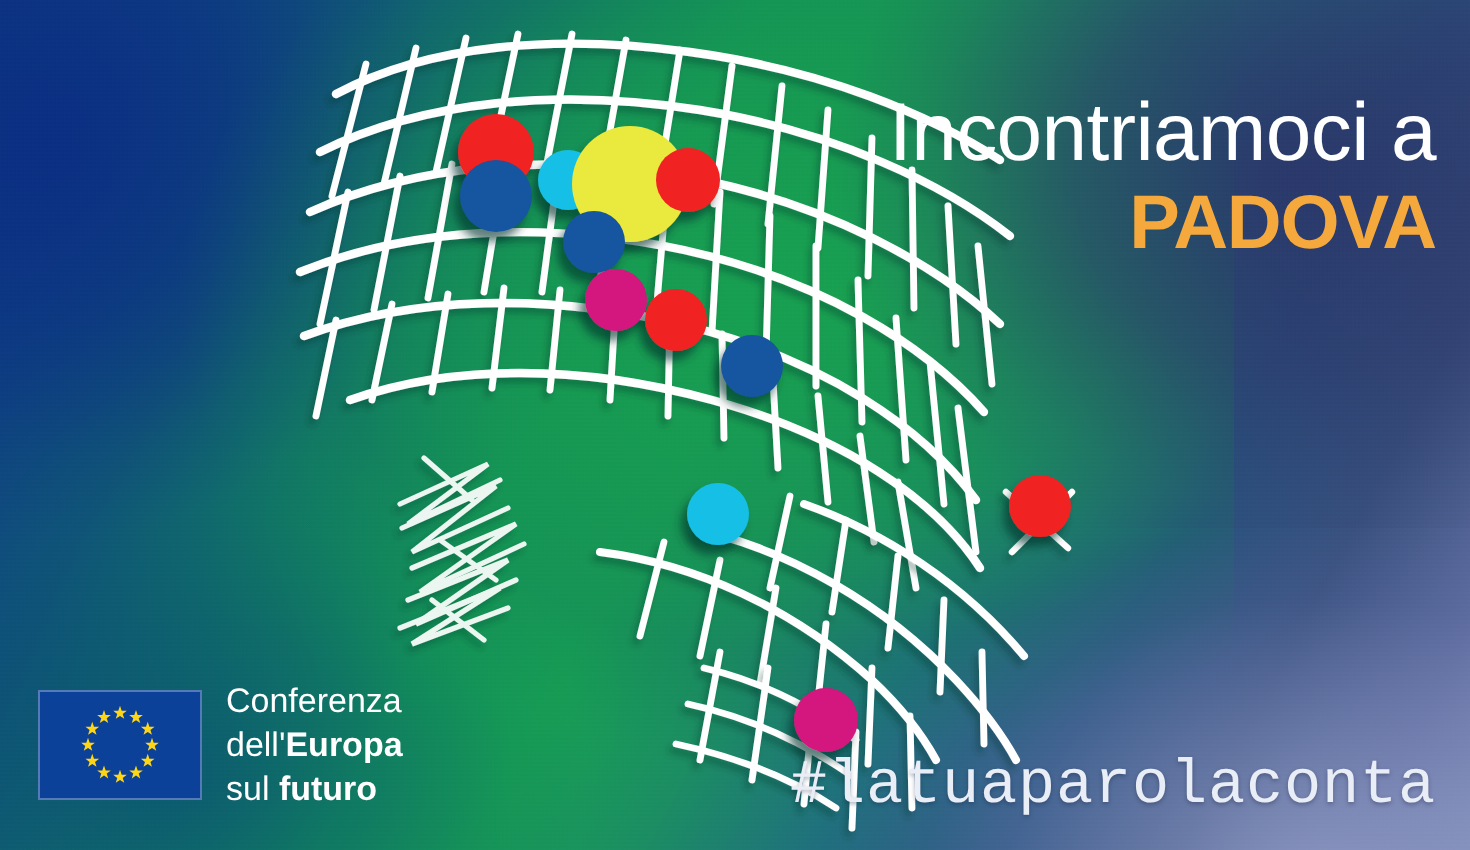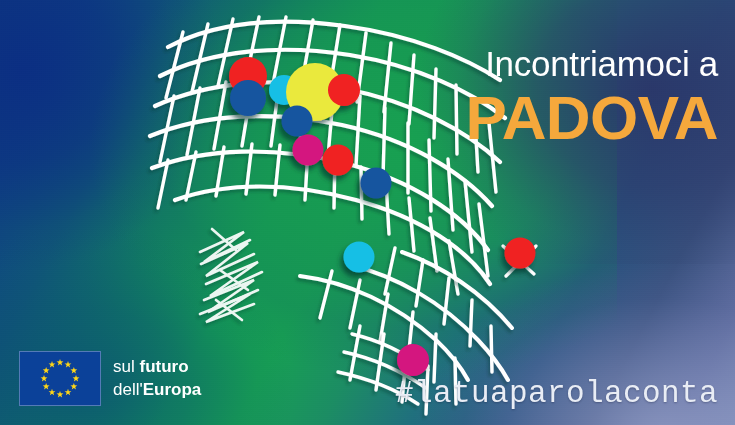--- a/index.html
+++ b/index.html
@@ -117,30 +117,30 @@
   
   .headline-wrap {
     position: absolute;
     right: 17px;
     top: 46px;
     text-align: right;
     line-height: 1;
   }
   .headline-top {
     font-family: "Liberation Sans", sans-serif;
-    font-size: 35px;
+    font-size: 41px;
     font-weight: 400;
     color: #ffffff;
     letter-spacing: -0.3px;
     white-space: nowrap;
     display: block;
   }
   .headline-main {
     font-family: "Liberation Sans", sans-serif;
-    font-size: 62px;
+    font-size: 38px;
     font-weight: 700;
     color: #f5a83c;
     letter-spacing: -0.6px;
     white-space: nowrap;
     display: block;
     margin-top: 6px;
   }
 
   .hashtag {
     position: absolute;
@@ -350,18 +350,19 @@
           <polygon points="48.00,36.76 48.85,39.19 51.42,39.24 49.37,40.80 50.12,43.27 48.00,41.80 45.88,43.27 46.63,40.80 44.58,39.24 47.15,39.19" fill="#ffd617"></polygon>
           <polygon points="40.00,38.90 40.85,41.34 43.42,41.39 41.37,42.94 42.12,45.41 40.00,43.94 37.88,45.41 38.63,42.94 36.58,41.39 39.15,41.34" fill="#ffd617"></polygon>
           <polygon points="32.00,36.76 32.85,39.19 35.42,39.24 33.37,40.80 34.12,43.27 32.00,41.80 29.88,43.27 30.63,40.80 28.58,39.24 31.15,39.19" fill="#ffd617"></polygon>
           <polygon points="26.14,30.90 26.99,33.34 29.57,33.39 27.51,34.94 28.26,37.41 26.14,35.94 24.03,37.41 24.77,34.94 22.72,33.39 25.30,33.34" fill="#ffd617"></polygon>
           <polygon points="24.00,22.90 24.85,25.34 27.42,25.39 25.37,26.94 26.12,29.41 24.00,27.94 21.88,29.41 22.63,26.94 20.58,25.39 23.15,25.34" fill="#ffd617"></polygon>
           <polygon points="26.14,14.90 26.99,17.34 29.57,17.39 27.51,18.94 28.26,21.41 26.14,19.94 24.03,21.41 24.77,18.94 22.72,17.39 25.30,17.34" fill="#ffd617"></polygon>
           <polygon points="32.00,9.04 32.85,11.48 35.42,11.53 33.37,13.09 34.12,15.56 32.00,14.08 29.88,15.56 30.63,13.09 28.58,11.53 31.15,11.48" fill="#ffd617"></polygon>
         </svg>
     </div>
     <div class="logo-text">
+      <span class="ln">Conferenza</span>
+      <span class="ln"><span>dell'</span><b>Europa</b></span>
       <span class="ln"><span>sul </span><b>futuro</b></span>
-      <span class="ln"><span>dell'</span><b>Europa</b></span>
     </div>
   </div>
 
 </div>
 
 </body></html>

